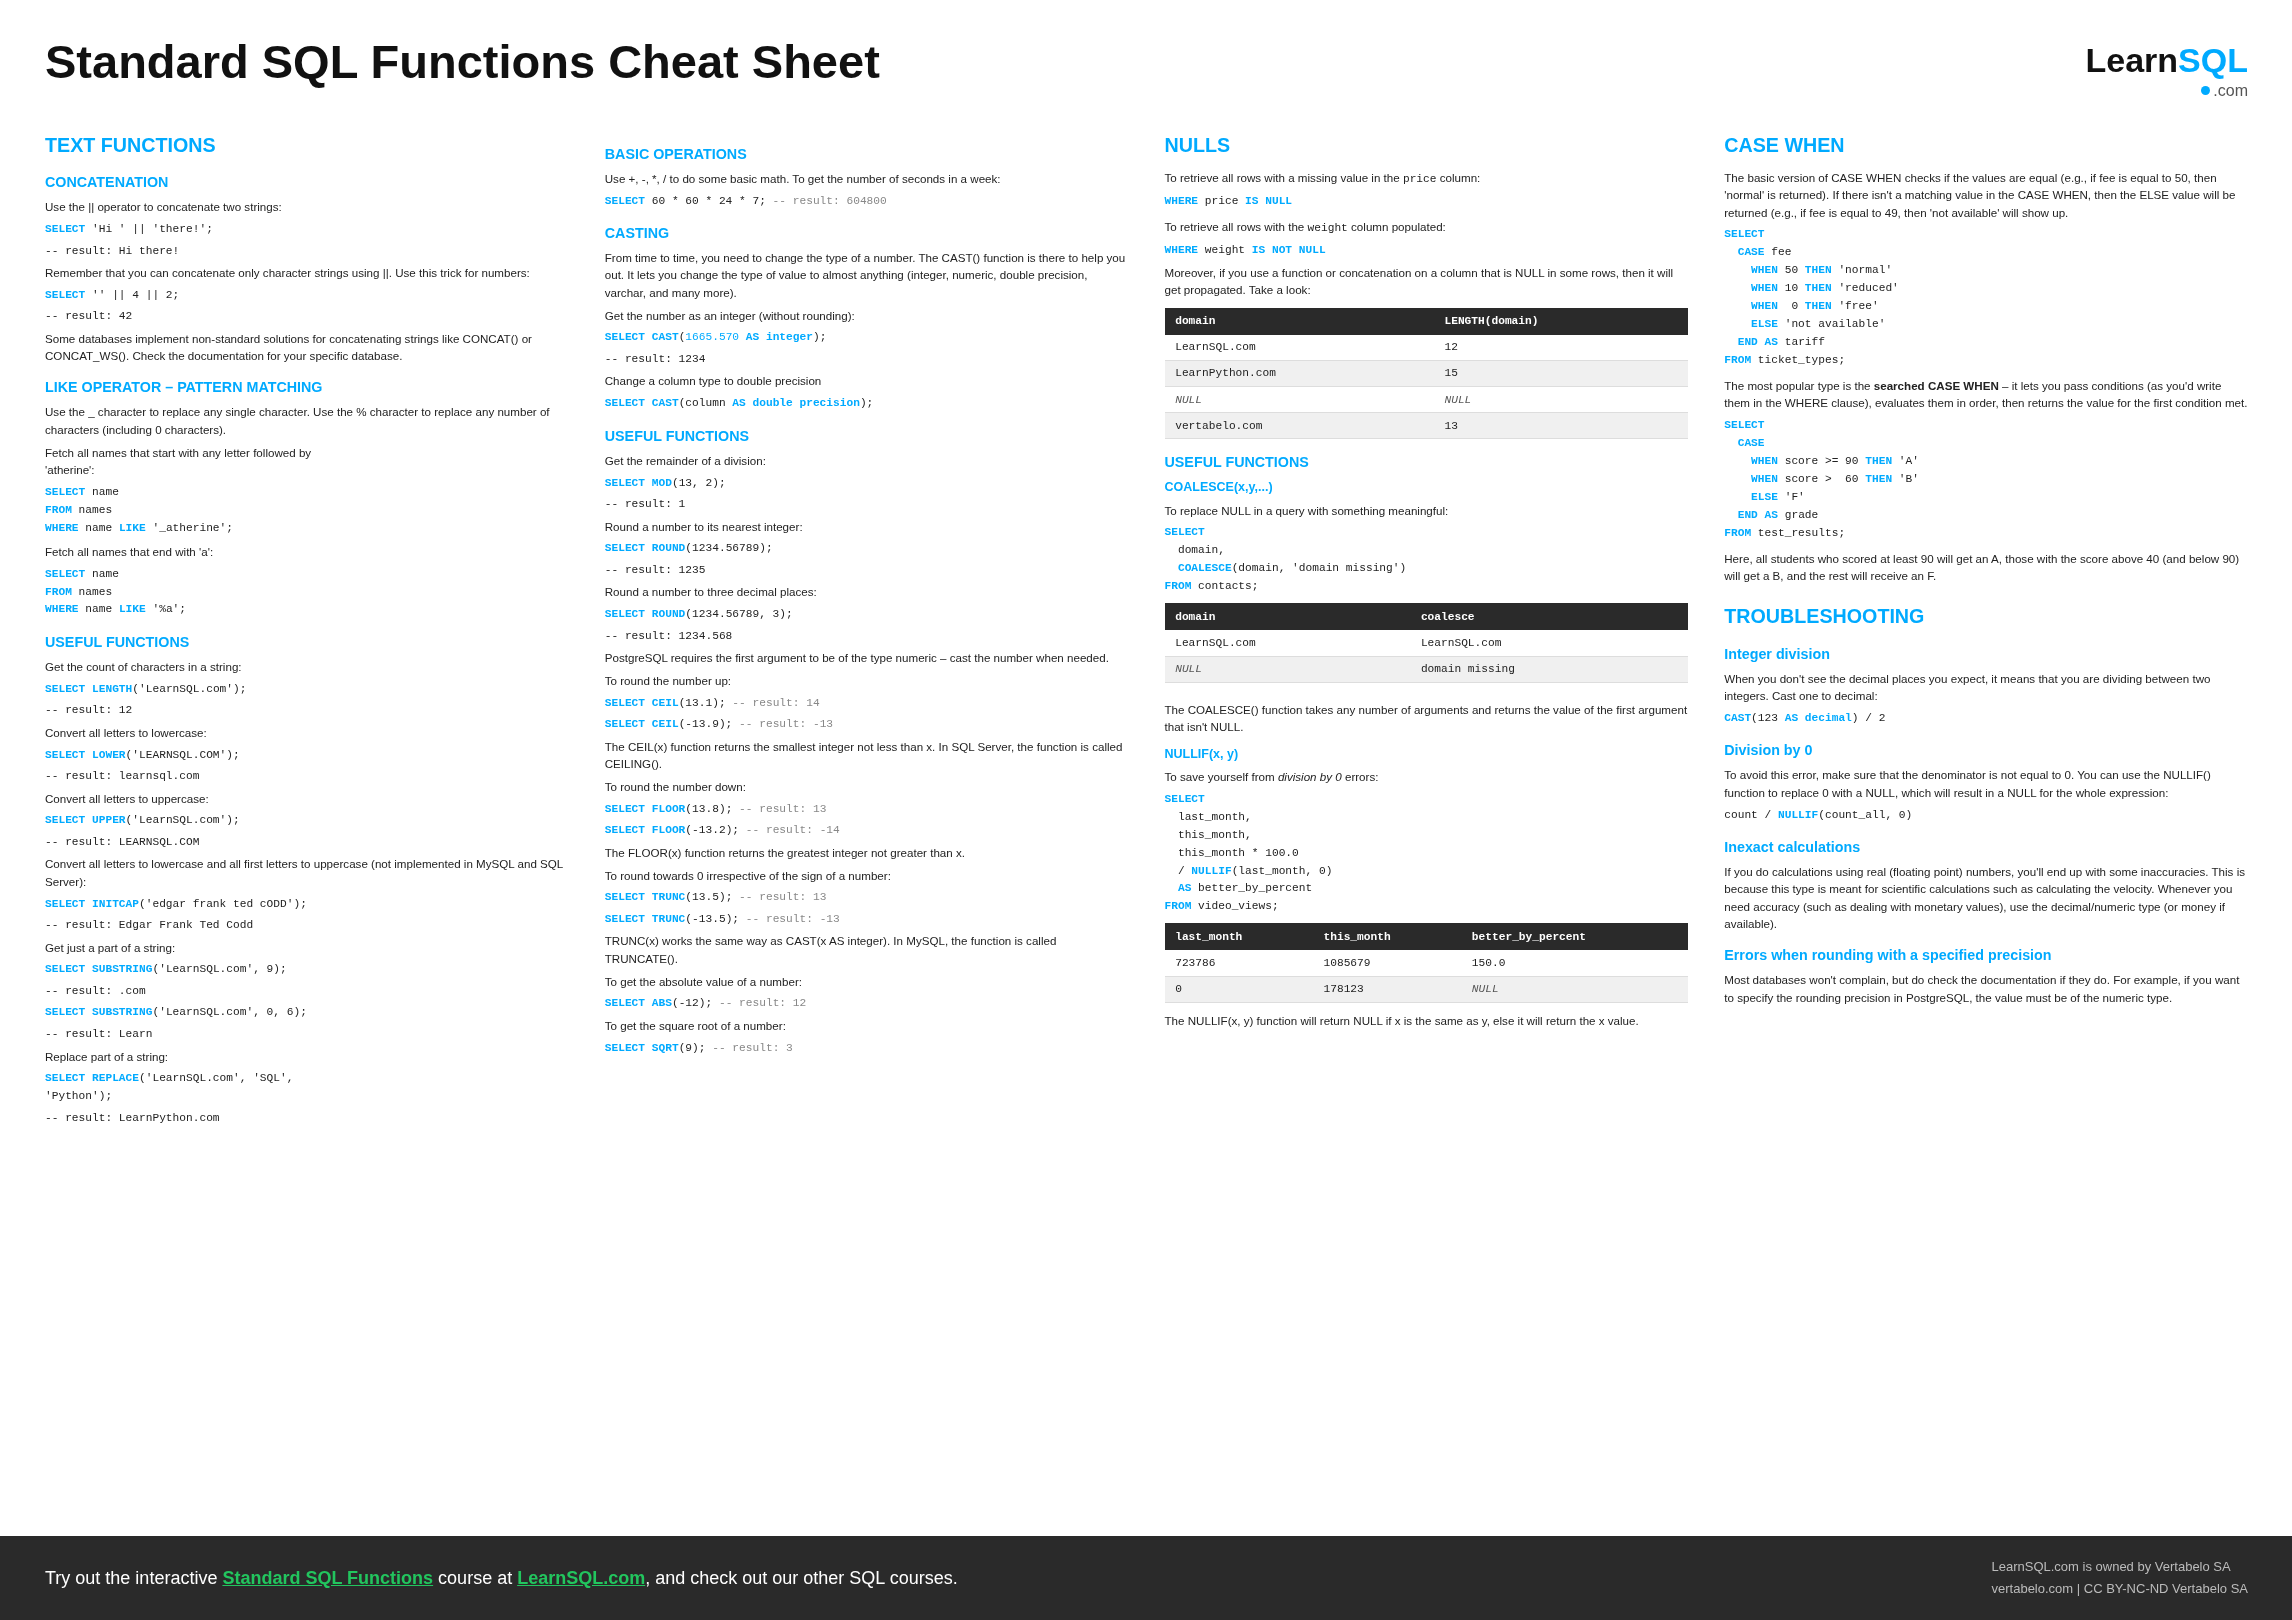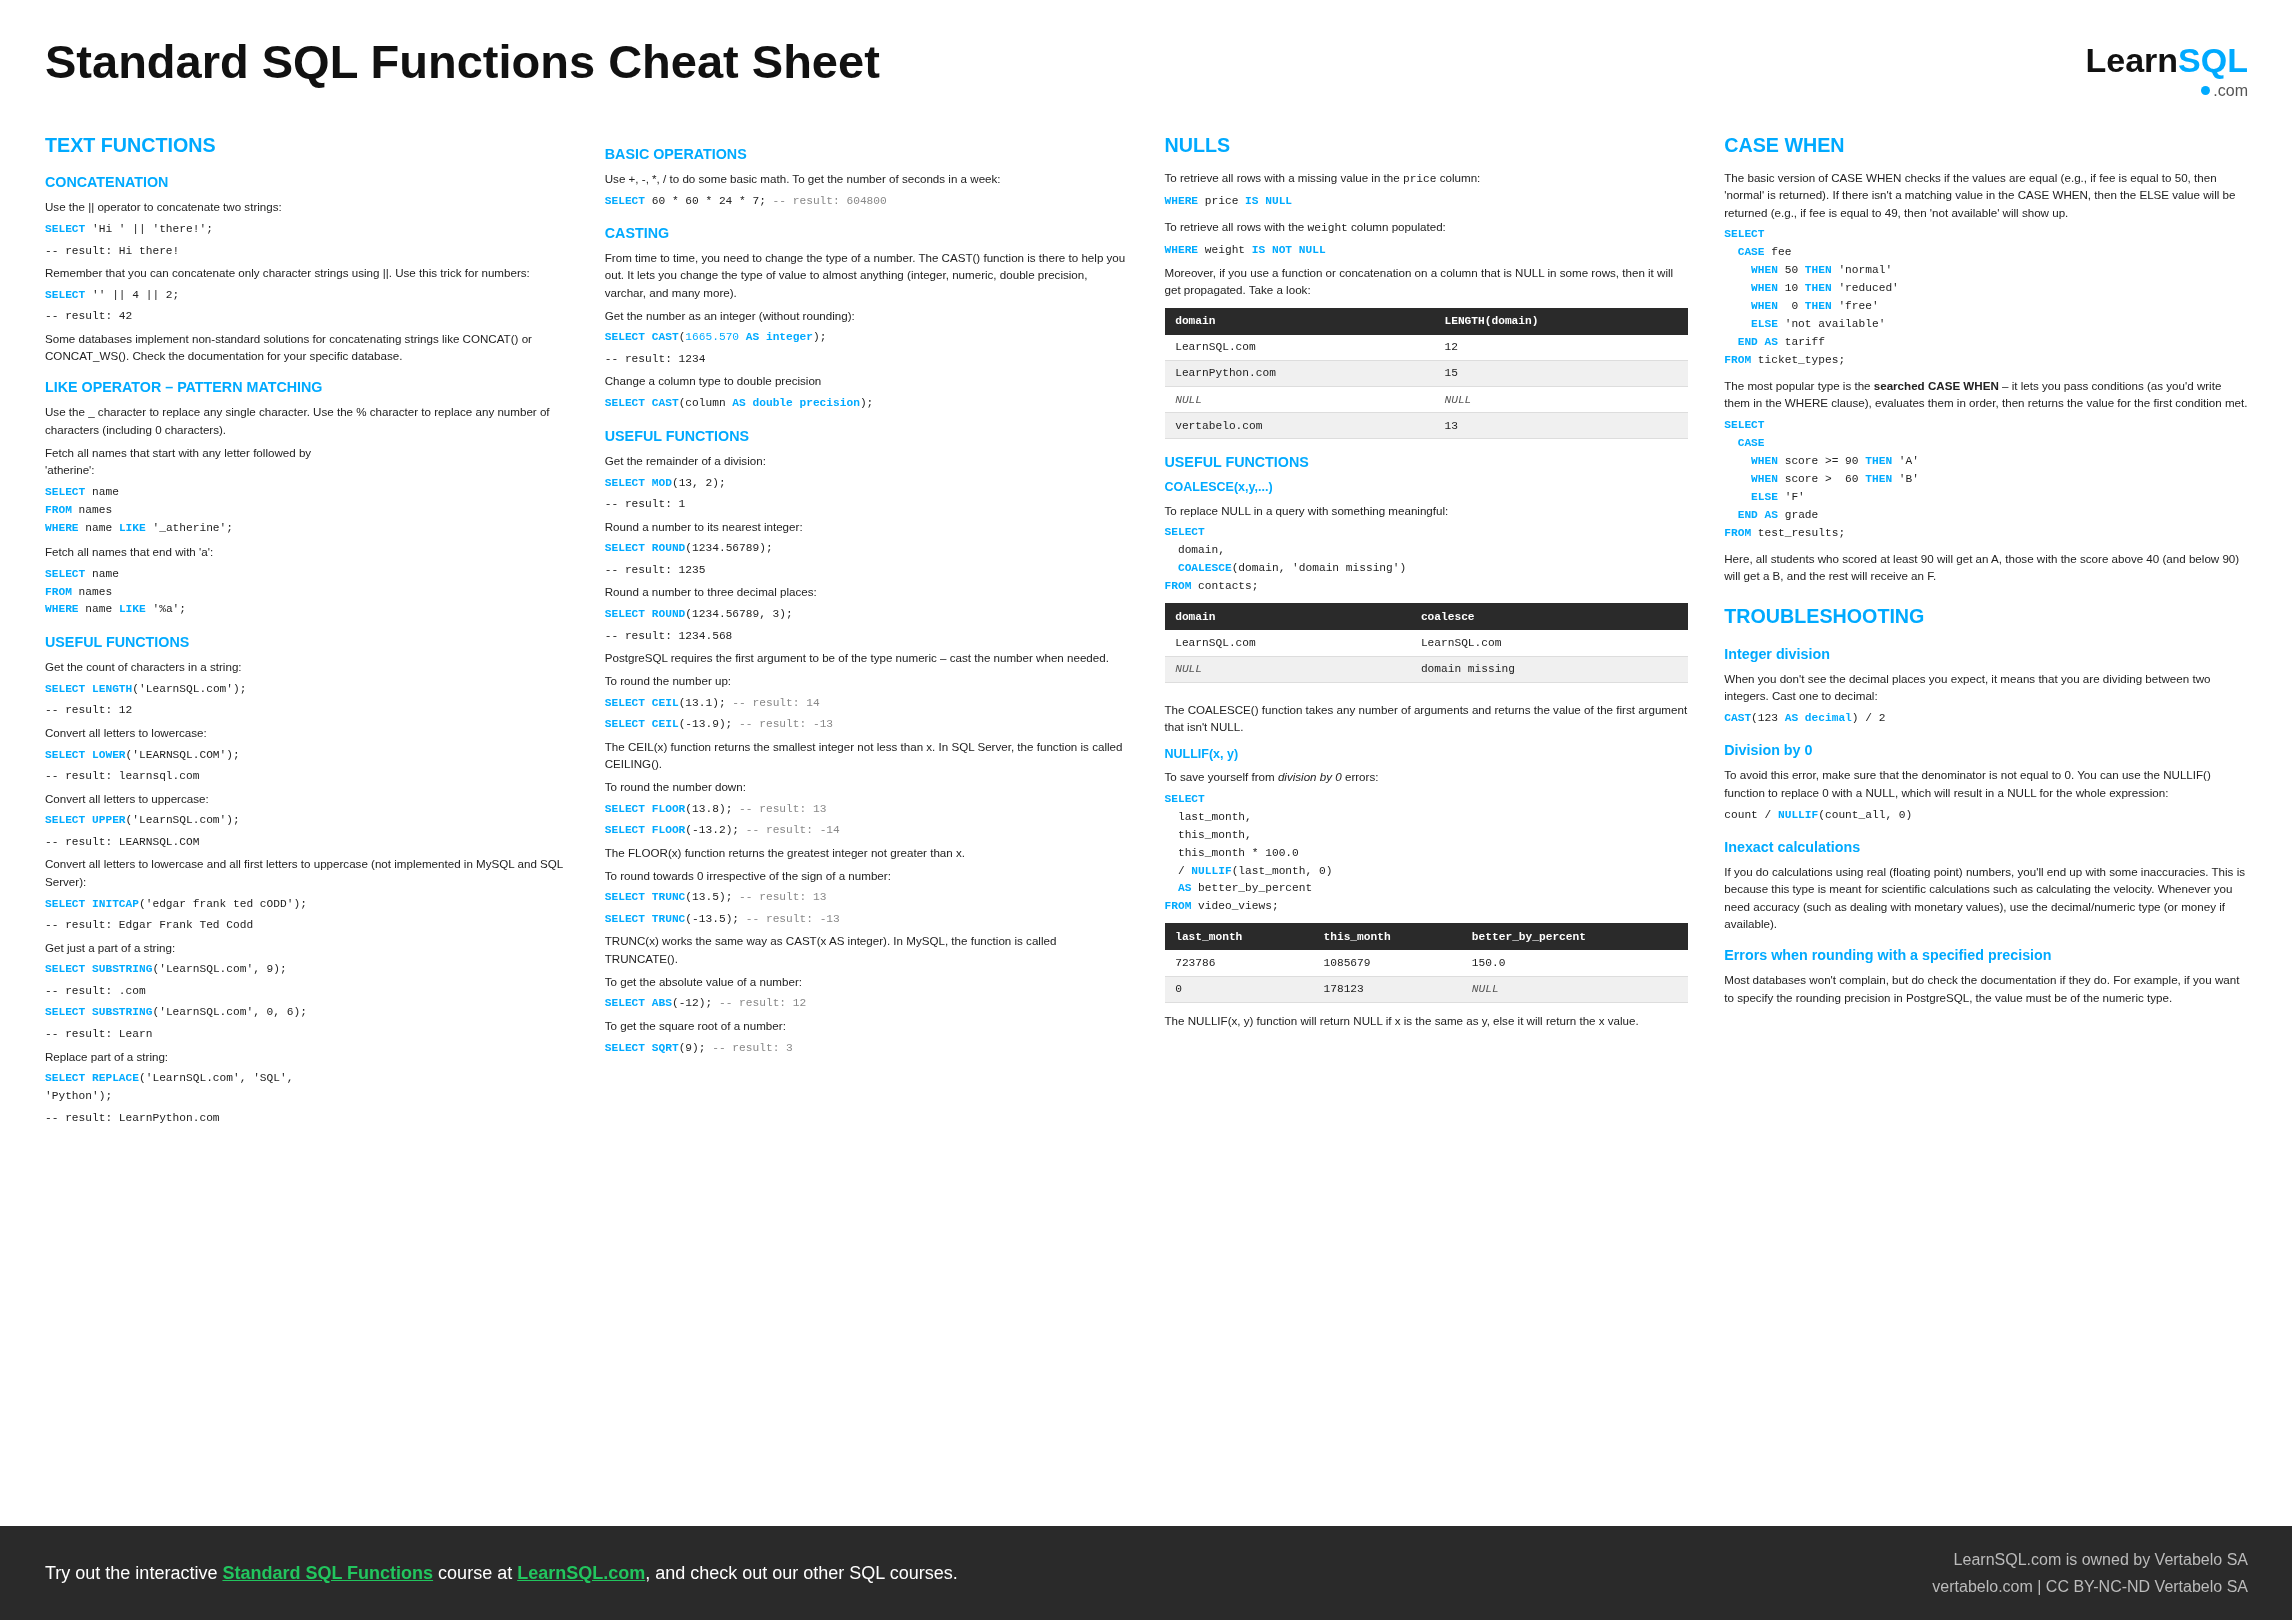--- a/index.html
+++ b/index.html
@@ -129,23 +129,22 @@
       background: #2a2a2a;
       color: #fff;
       padding: 19.7px 45px;
       display: flex;
       justify-content: space-between;
       align-items: center;
       font-size: 18px;
     }
     .footer-bar .footer-left { flex: 1; }
     .footer-bar .footer-right {
-      font-size: 16px;
+      font-size: 13px;
       color: #bbb;
-      text-align: right;
       line-height: 1.7;
     }
     .footer-link {
       color: #22c55e;
       font-weight: 900;
       text-decoration: underline;
     }
   </style>
 </head>
 <body>

